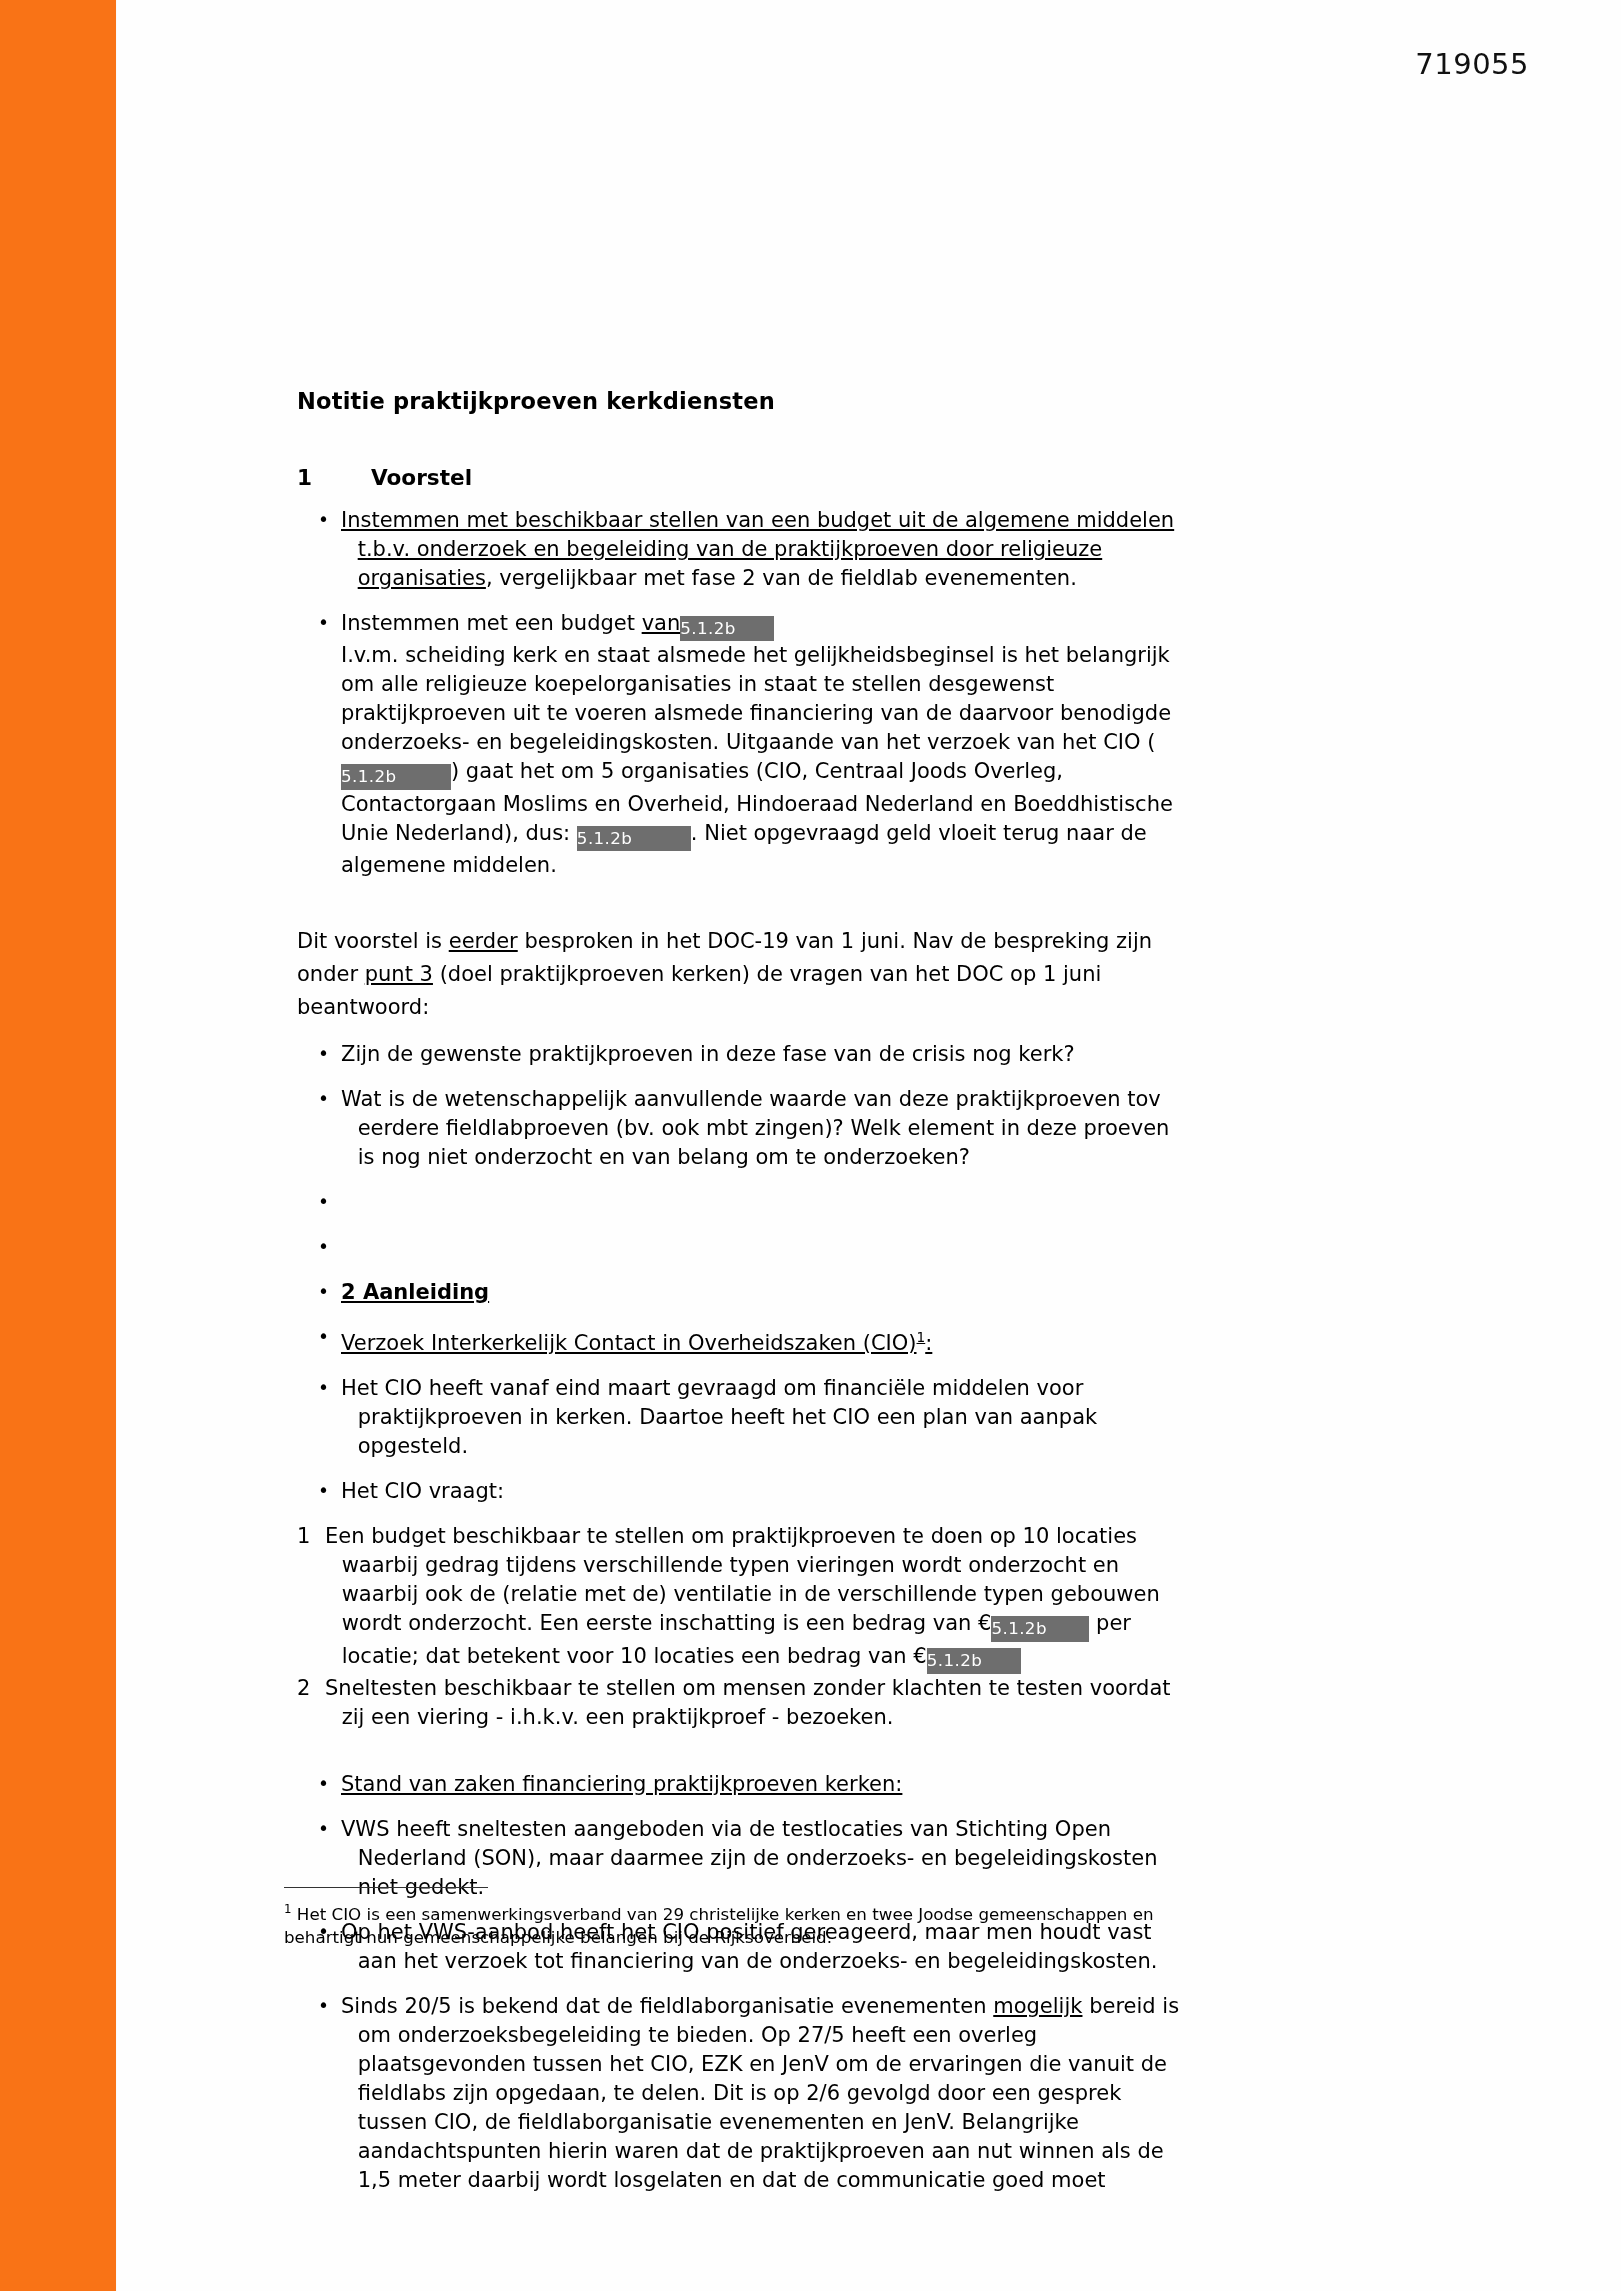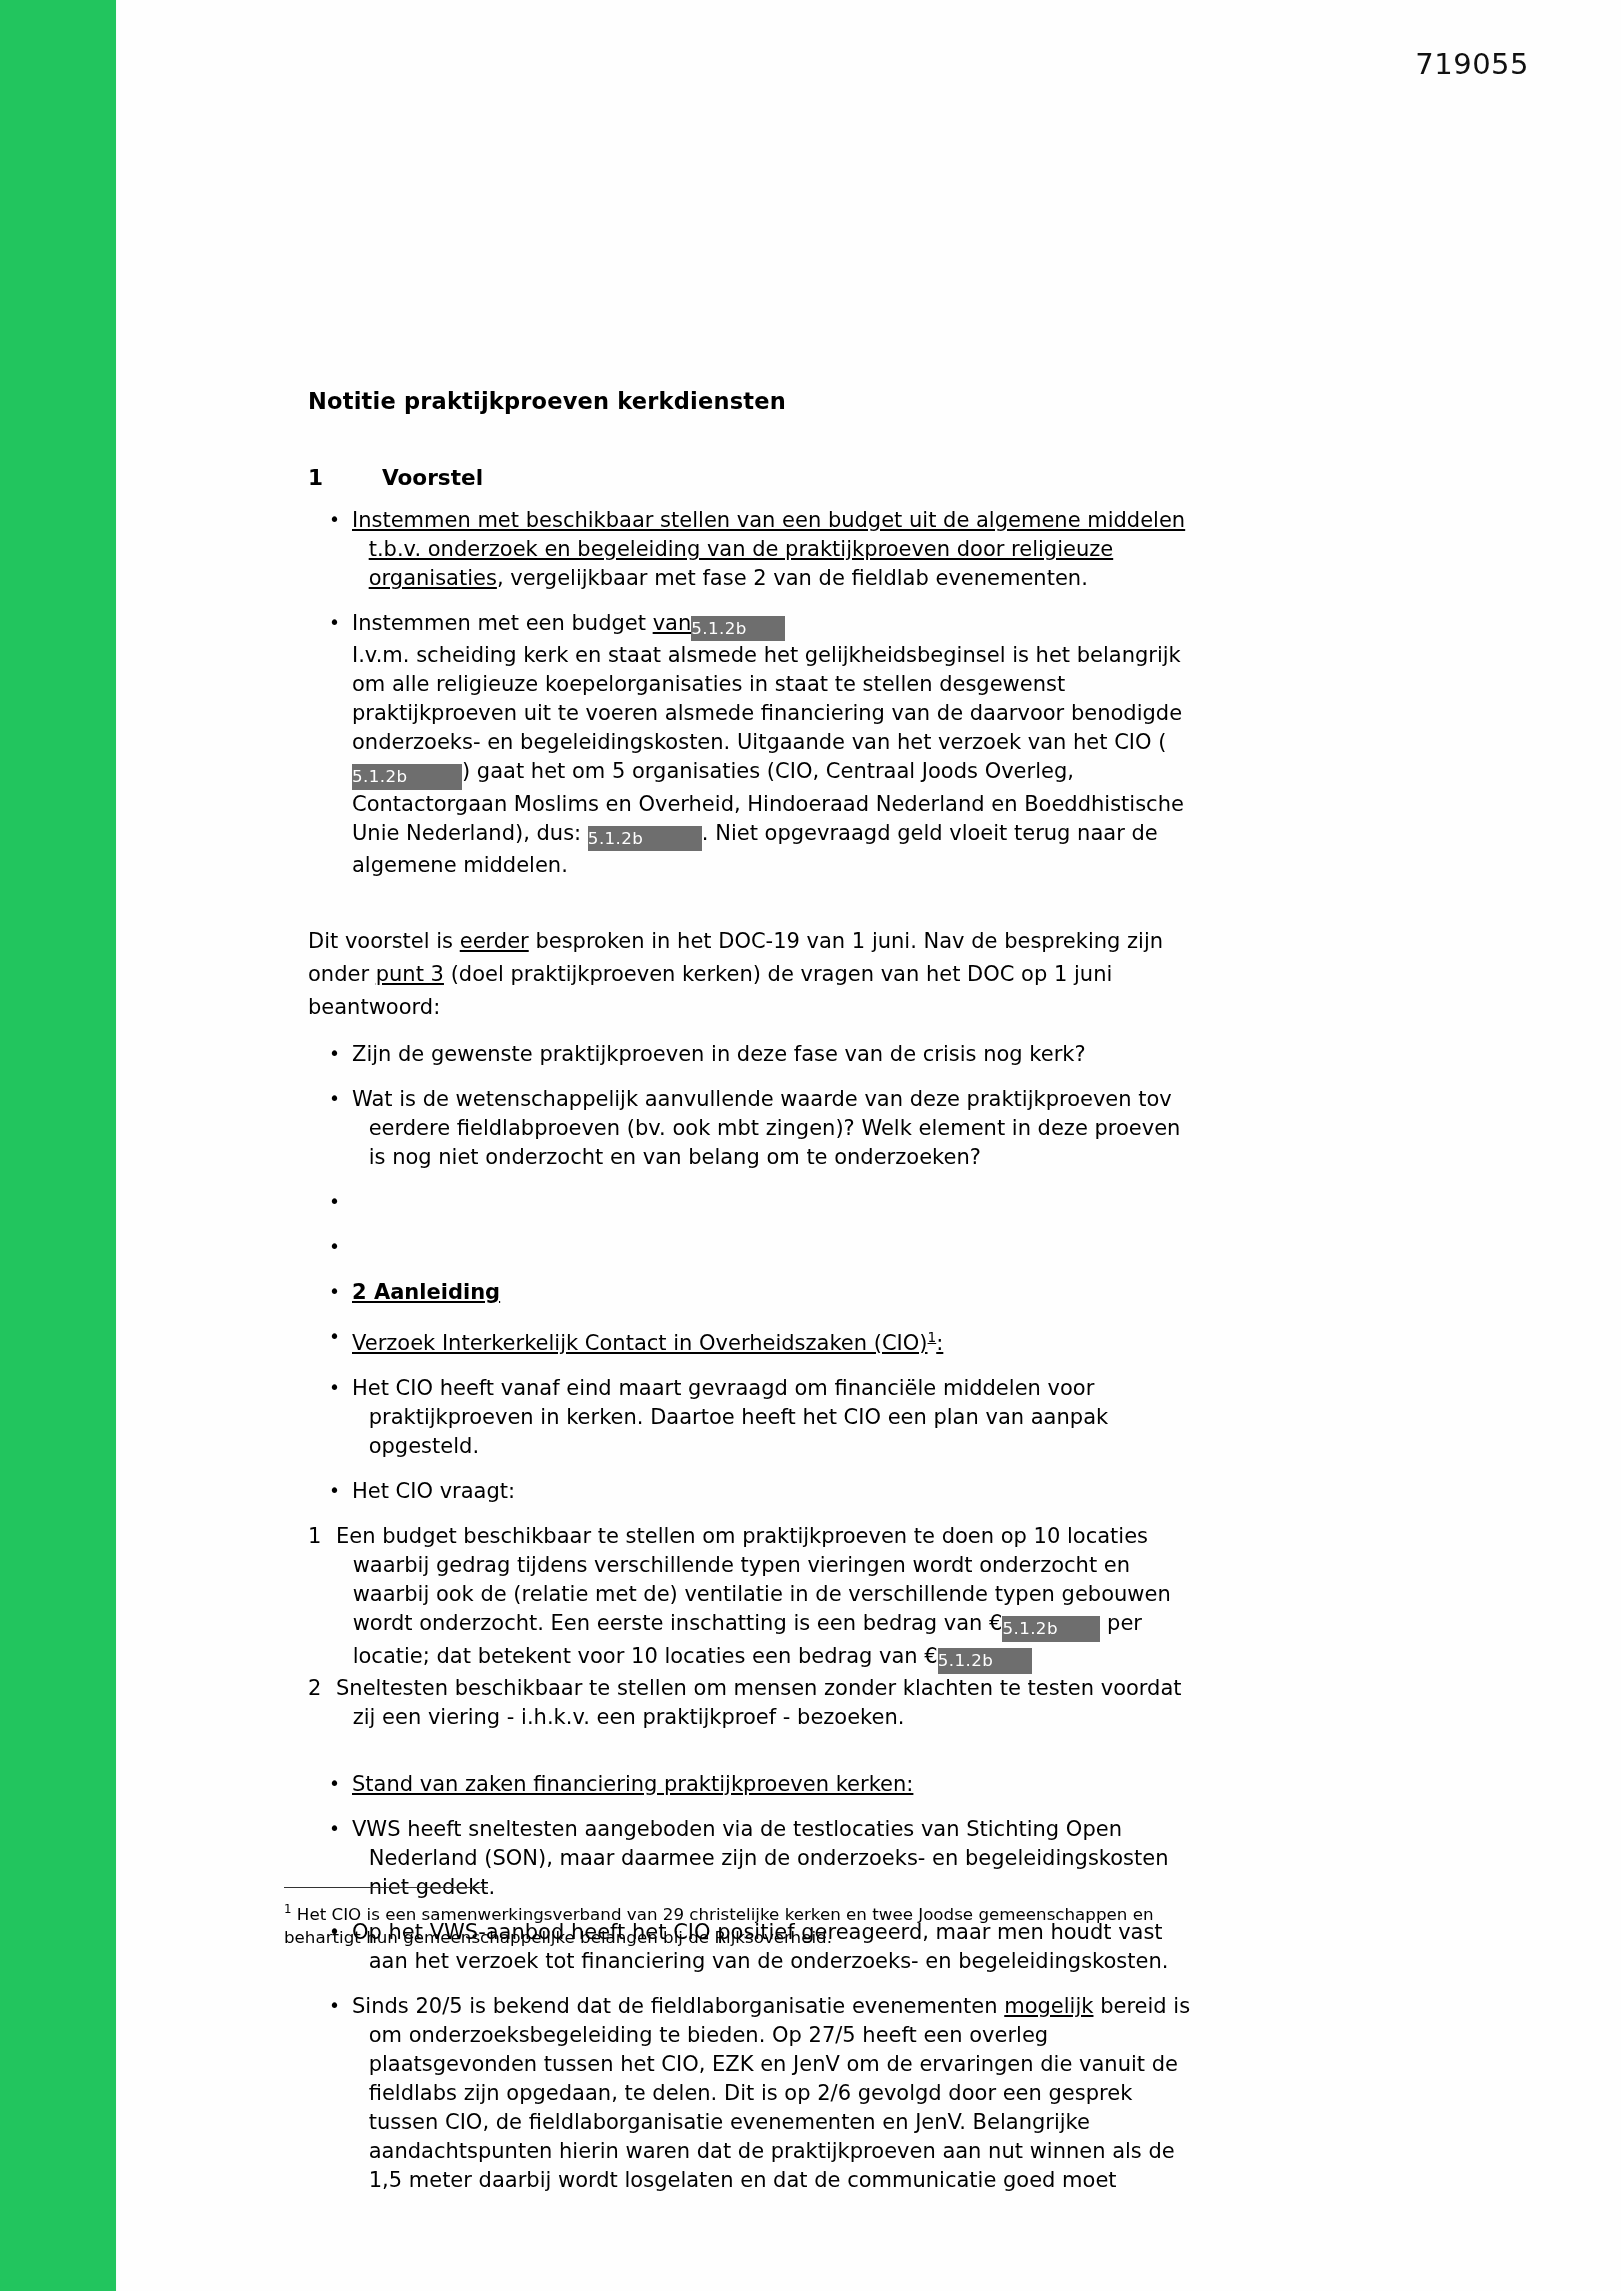--- a/index.html
+++ b/index.html
@@ -8,21 +8,21 @@
     background: #ffffff;
   }
   body {
     font-family: "DejaVu Sans", sans-serif;
     color: #000000;
   }
   .page {
     position: relative;
     width: 1621px;
     height: 2292px;
-    background: #22c55e;
+    background: #f97316;
     overflow: hidden;
   }
   
   .page-edge {
     position: absolute;
     left: 116px;
     top: 0;
     width: 1506px;
     height: 2292px;
     background: #fefefe;
@@ -33,21 +33,21 @@
     position: absolute;
     right: 92px;
     top: 47px;
     font-size: 29px;
     letter-spacing: 0.5px;
     color: #111;
   }
 
   .content {
     position: absolute;
-    left: 308px;
+    left: 297px;
     top: 388px;
     width: 902px;
   }
 
   .doc-title {
     font-size: 22.5px;
     font-weight: bold;
     letter-spacing: 0.2px;
     margin: 0 0 51px 0;
   }

